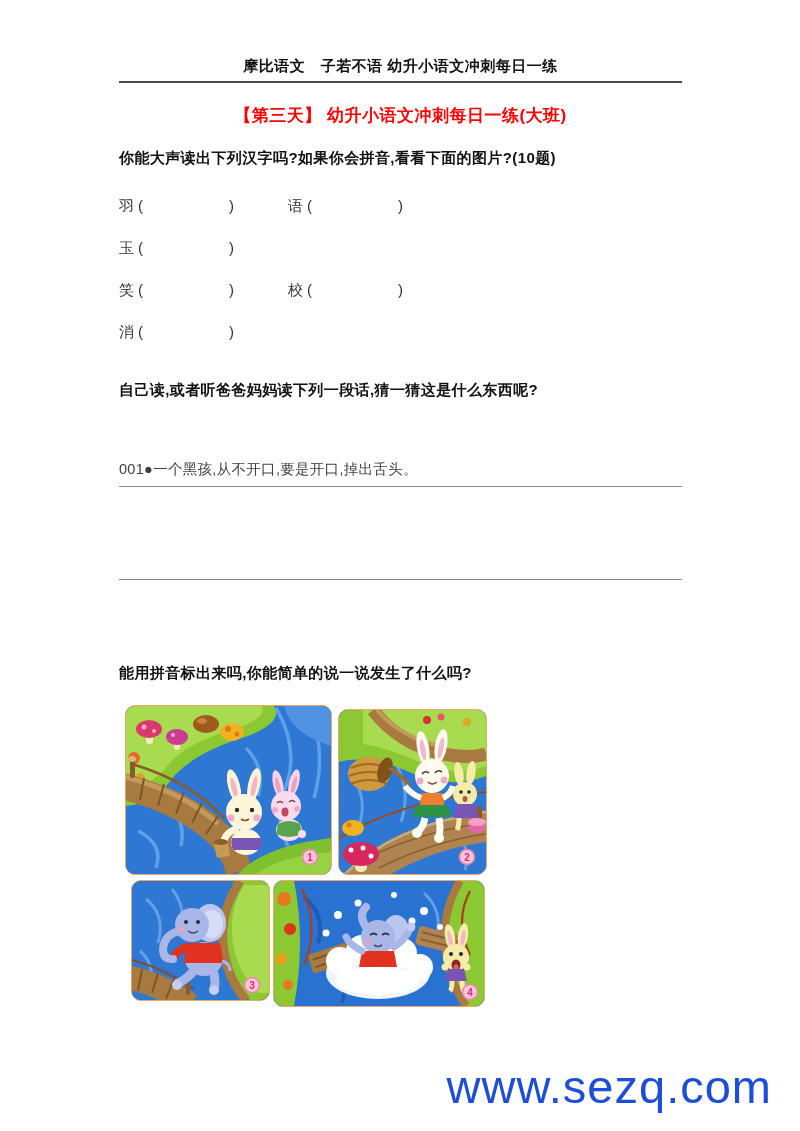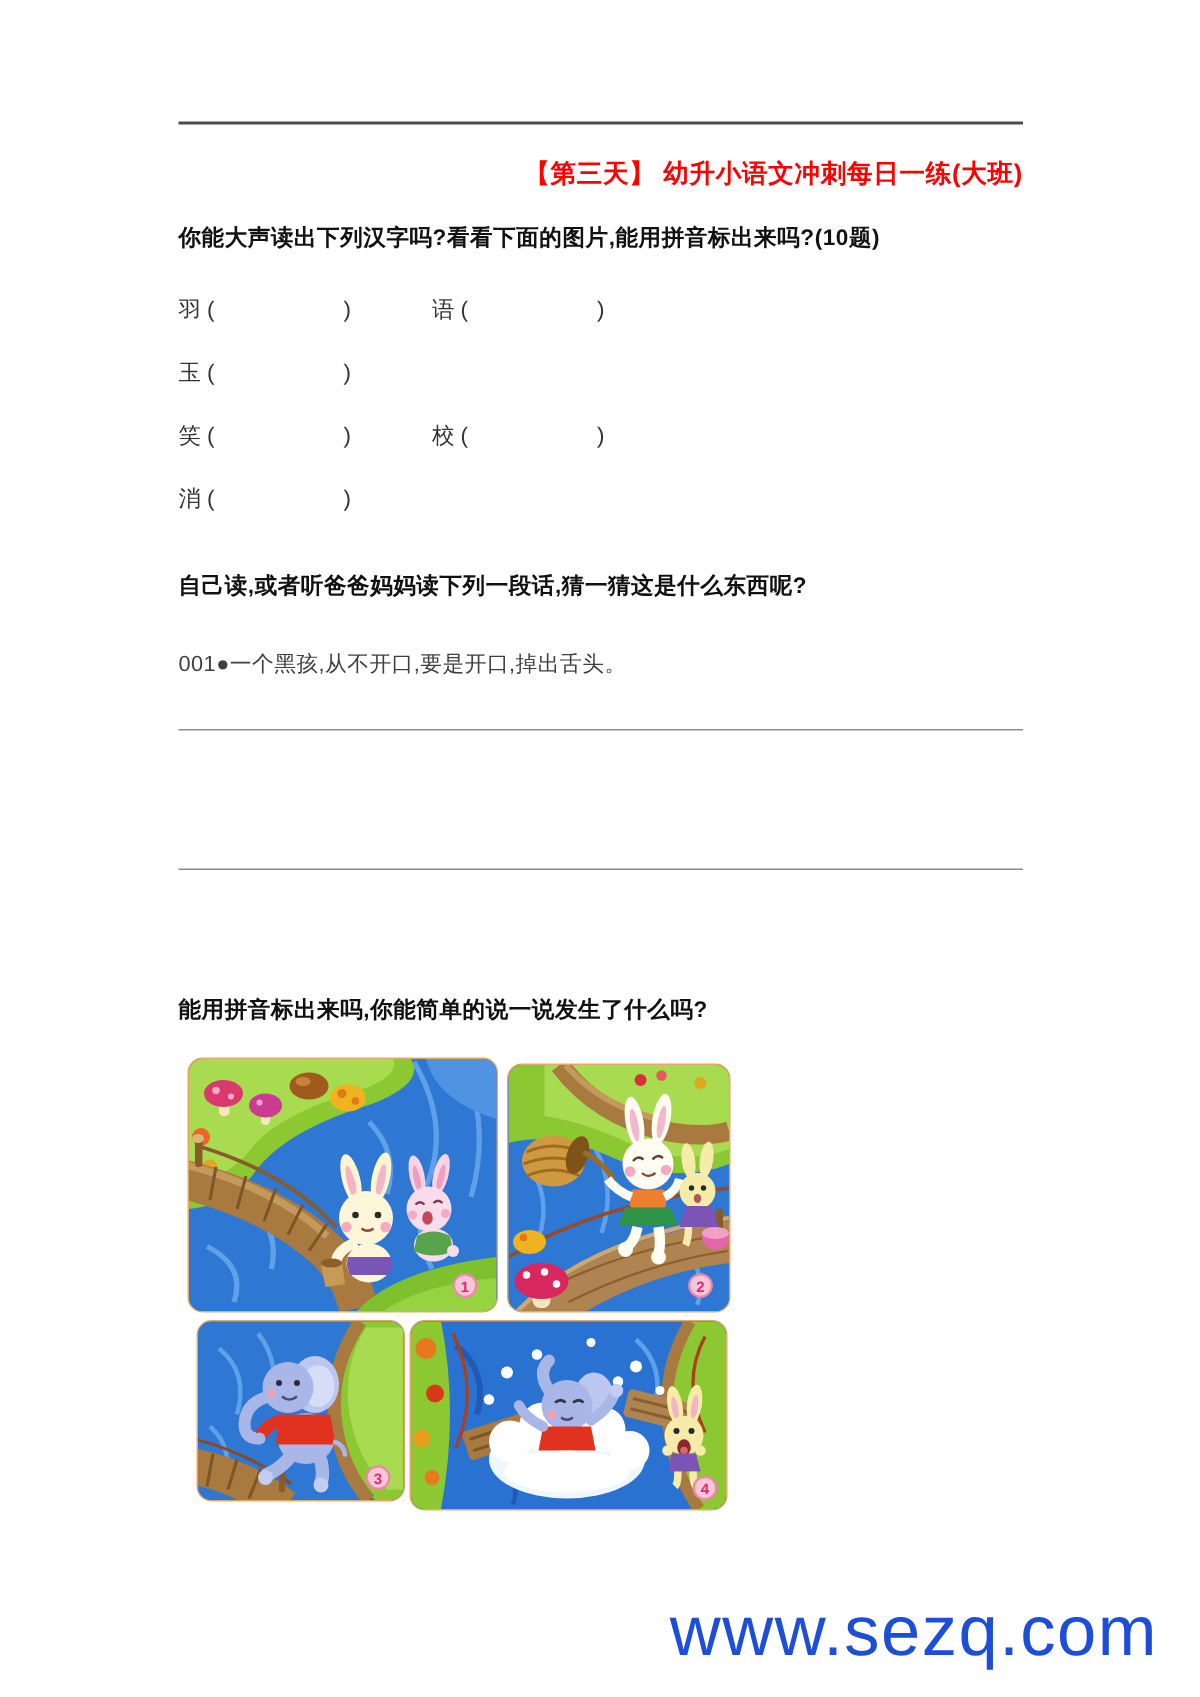--- a/index.html
+++ b/index.html
@@ -1,58 +1,59 @@
 <!DOCTYPE html>
 <html><head>
 <meta charset="utf-8">
 <style>
   html,body{margin:0;padding:0;background:#ffffff;}
   .page{position:relative;width:800px;height:1131px;background:#ffffff;overflow:hidden;
         font-family:"Liberation Sans",sans-serif;color:#111;}
   .header-title{position:absolute;top:57px;left:119px;width:563px;text-align:center;
         font-size:15px;font-weight:bold;color:#111;letter-spacing:.5px;}
   .header-rule{position:absolute;top:81px;left:119px;width:563px;height:2px;background:#4c4c4c;}
-  .doc-title{position:absolute;top:104px;left:119px;width:563px;text-align:right;
+  .doc-title{position:absolute;top:104px;left:119px;width:563px;text-align:center;
         font-size:17px;font-weight:bold;color:#fe0000;letter-spacing:.5px;}
   .q-bold{position:absolute;left:119px;font-size:15px;font-weight:bold;color:#111;letter-spacing:.4px;}
   .q-hanzi{top:149px;}
   .q-riddle{top:381px;}
   .q-picture{top:664px;}
   .hanzi-rows{position:absolute;top:197px;left:119px;width:563px;}
   .hz-row{position:relative;height:42px;font-size:15px;color:#333;}
   .hz-cell{position:absolute;left:0;top:0;white-space:nowrap;}
   .hz-cell.c2{left:169px;}
   .hz-paren-open{margin-left:4px;color:#333;}
   .hz-gap{display:inline-block;width:86px;}
   .riddle{position:absolute;left:119px;font-size:14.5px;color:#3f3f3f;letter-spacing:.3px;}
-  .riddle-1{top:433px;}
+  .riddle-1{top:460px;}
   .riddle-2{top:529px;}
   .divider{position:absolute;left:119px;width:563px;height:1px;background:#8d8d8d;}
   .divider-1{top:486px;}
   .divider-2{top:579px;}
   .panel-grid{position:absolute;top:705px;left:125px;width:360px;height:300px;}
   .panel{position:absolute;border:1px solid #e8a765;border-radius:10px;overflow:hidden;background:#2e77d2;}
   .panel-1{left:0;top:0;width:205px;height:168px;}
   .panel-2{left:213px;top:4px;width:147px;height:164px;}
   .panel-3{left:6px;top:175px;width:137px;height:119px;}
   .panel-4{left:148px;top:175px;width:210px;height:125px;}
   .panel svg{display:block;width:100%;height:100%;}
   svg text{font-family:"Liberation Sans",sans-serif;}
   .watermark{position:absolute;top:1059px;right:28px;font-size:47px;color:#ababab;letter-spacing:1px;}
 </style>
 </head>
 <body>
 
 <div class="page">
 
+  <div class="header-title">摩比语文　子若不语 幼升小语文冲刺每日一练</div>
   <div class="header-rule"></div>
 
   <div class="doc-title" style="color: rgb(254, 0, 0);">【第三天】 幼升小语文冲刺每日一练(大班)</div>
 
-  <div class="q-bold q-hanzi">你能大声读出下列汉字吗?看看下面的图片,能用拼音标出来吗?(10题)</div>
+  <div class="q-bold q-hanzi">你能大声读出下列汉字吗?如果你会拼音,看看下面的图片?(10题)</div>
 
   <div class="hanzi-rows">
     <div class="hz-row">
       <span class="hz-cell"><span>羽</span><span class="hz-paren-open">(</span><span class="hz-gap"></span><span>)</span></span>
       <span class="hz-cell c2"><span>语</span><span class="hz-paren-open">(</span><span class="hz-gap"></span><span>)</span></span>
     </div>
     <div class="hz-row">
       <span class="hz-cell"><span>玉</span><span class="hz-paren-open">(</span><span class="hz-gap"></span><span>)</span></span>
     </div>
     <div class="hz-row">

